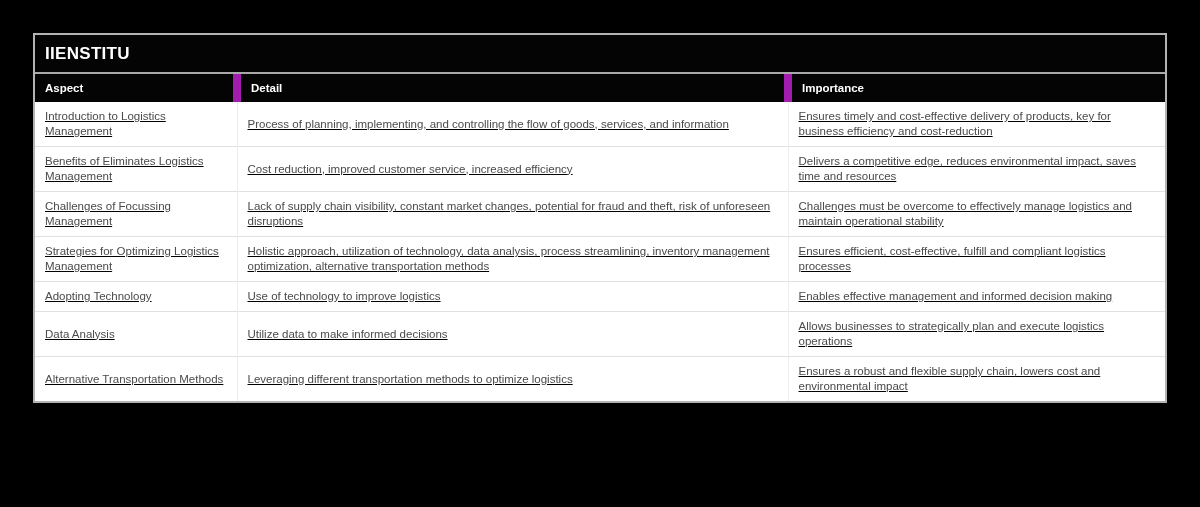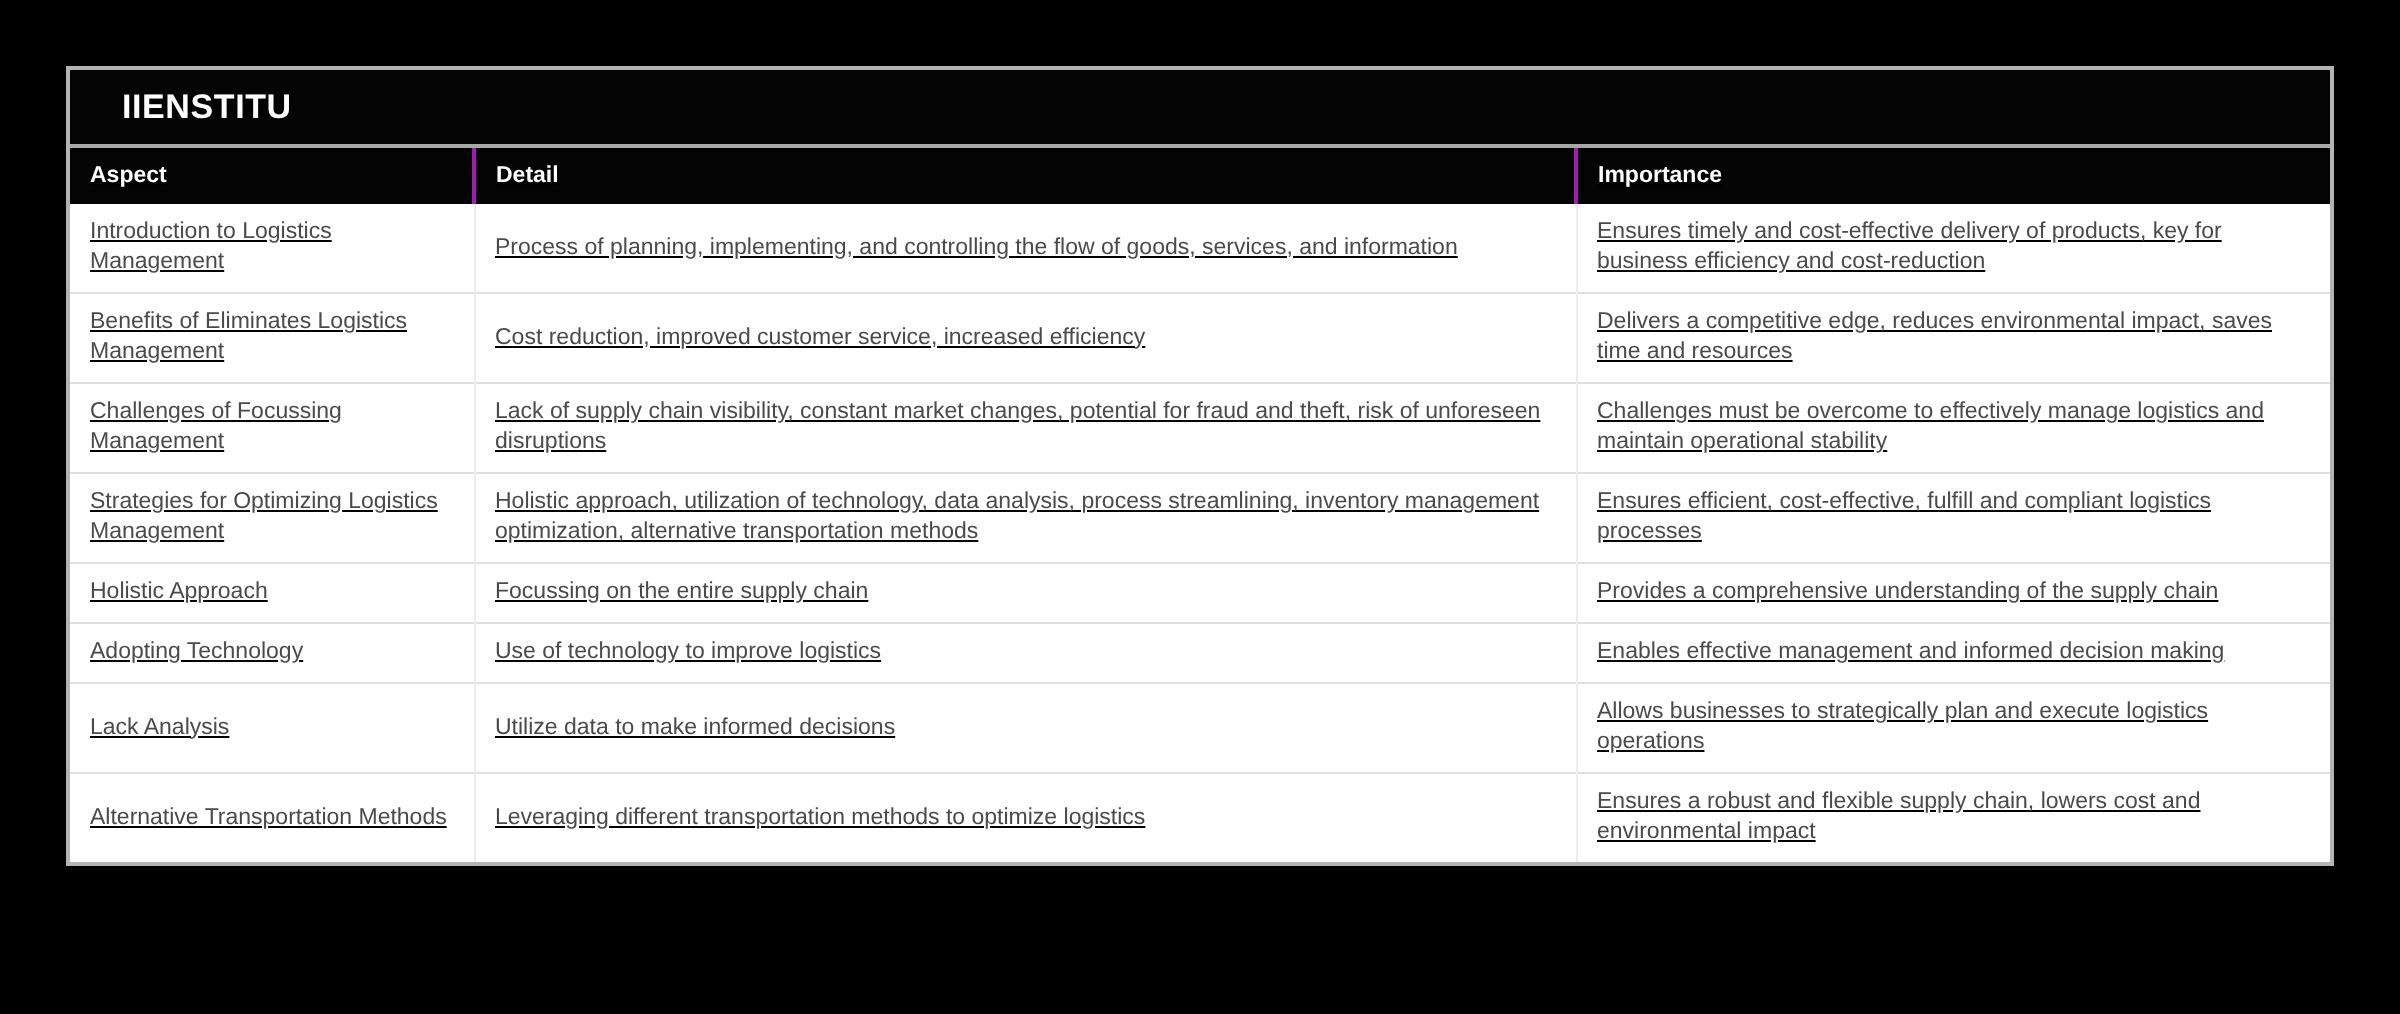--- a/index.html
+++ b/index.html
@@ -15,41 +15,41 @@
     width: 1134px;
     border: 2px solid #b3b3b3;
     background: #ffffff;
   }
   .title-bar {
     background: #040404;
     color: #ffffff;
     font-size: 17px;
     font-weight: bold;
     letter-spacing: 0.3px;
-    padding: 9px 26px;
+    padding: 9px 10px;
     line-height: 19px;
     border-bottom: 2px solid #a8a8a8;
   }
   table.data {
     width: 100%;
     border-collapse: collapse;
     table-layout: fixed;
     text-decoration: underline;
   }
   col.c-aspect { width: 202px; }
   col.c-detail { width: 551px; }
   table.data thead th {
     background: #040404;
     color: #ffffff;
     text-align: left;
     font-size: 11.5px;
     font-weight: bold;
     padding: 7px 10px;
     line-height: 14px;
-    border-left: 2px solid #a21caf;
+    border-left: 8px solid #a21caf;
   }
   table.data thead th:first-child { border-left: none; }
   table.data tbody td {
     background: #ffffff;
     color: #4a4a4a;
     font-size: 11.5px;
     line-height: 15px;
     padding: 7px 10px;
     vertical-align: middle;
     border-top: 1px solid #e0e0e0;
@@ -91,31 +91,26 @@
         <td>Challenges of Focussing Management</td>
         <td>Lack of supply chain visibility, constant market changes, potential for fraud and theft, risk of unforeseen disruptions</td>
         <td>Challenges must be overcome to effectively manage logistics and maintain operational stability</td>
       </tr>
       <tr>
         <td>Strategies for Optimizing Logistics Management</td>
         <td>Holistic approach, utilization of technology, data analysis, process streamlining, inventory management optimization, alternative transportation methods</td>
         <td>Ensures efficient, cost-effective, fulfill and compliant logistics processes</td>
       </tr>
       <tr>
-        <td>Holistic Approach</td>
-        <td>Focussing on the entire supply chain</td>
-        <td>Provides a comprehensive understanding of the supply chain</td>
-      </tr>
-      <tr>
         <td>Adopting Technology</td>
         <td>Use of technology to improve logistics</td>
         <td>Enables effective management and informed decision making</td>
       </tr>
       <tr>
-        <td>Lack Analysis</td>
+        <td>Data Analysis</td>
         <td>Utilize data to make informed decisions</td>
         <td>Allows businesses to strategically plan and execute logistics operations</td>
       </tr>
       <tr>
         <td>Alternative Transportation Methods</td>
         <td>Leveraging different transportation methods to optimize logistics</td>
         <td>Ensures a robust and flexible supply chain, lowers cost and environmental impact</td>
       </tr>
     </tbody>
   </table>

